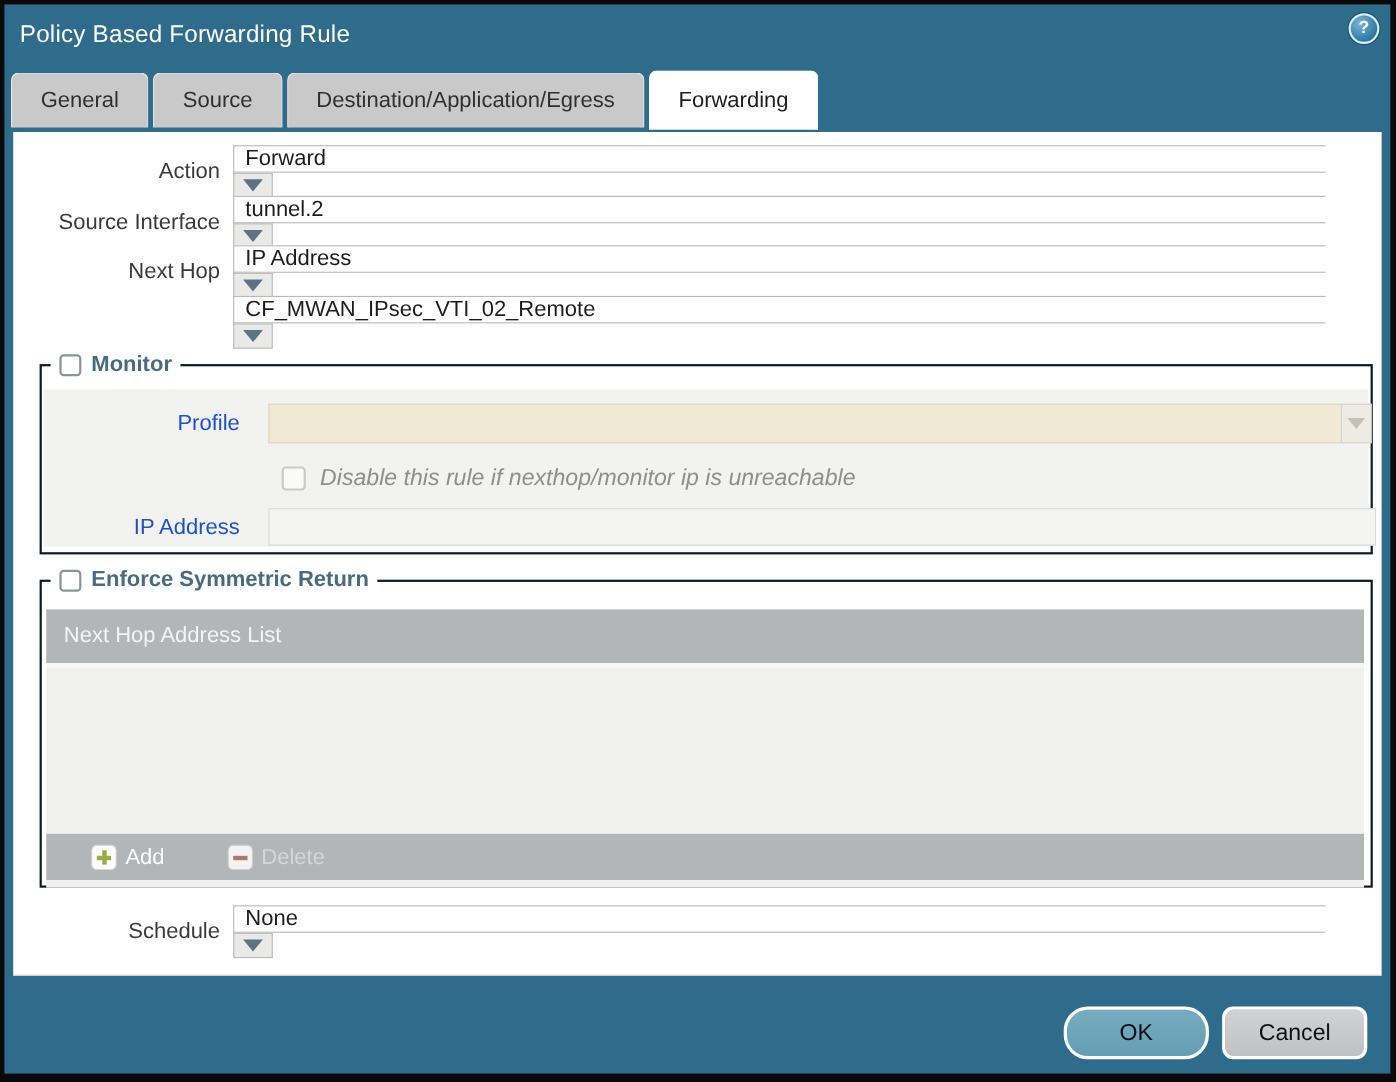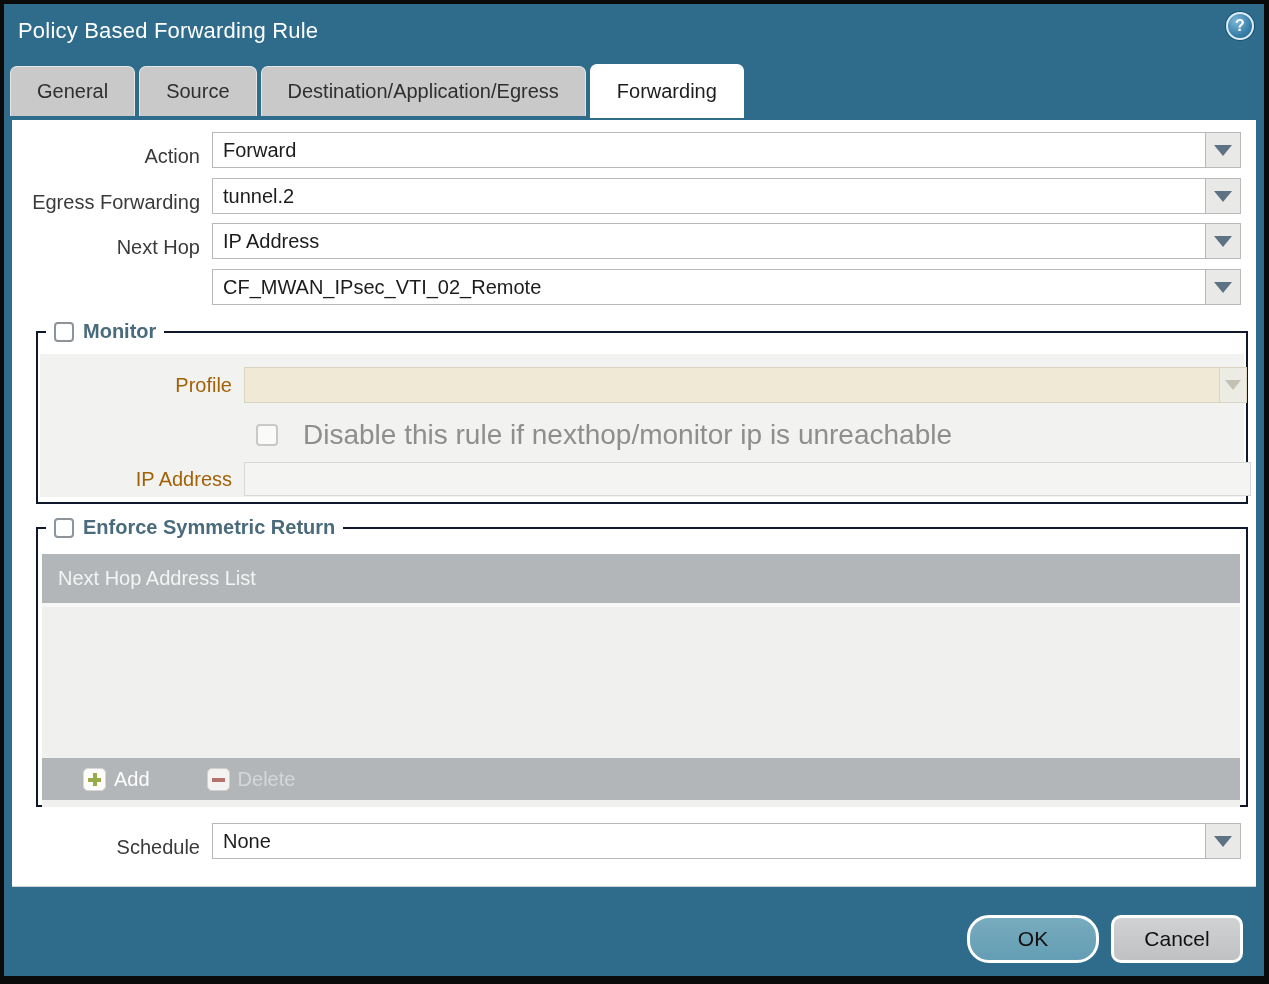--- a/index.html
+++ b/index.html
@@ -49,21 +49,21 @@
   .content {
     position:absolute; left:8px; right:8px; top:116px; height:767px;
     background:#fff; border-bottom:1px solid #cfd3d5;
   }
 
   .form-row { position:absolute; left:0; display:flex; align-items:center; height:36px; }
   .form-label {
     width:200px; text-align:right; padding-right:12px;
     font-size:20px; color:#3a3a3a; white-space:nowrap;
   }
-  .combo { display:flex; height:48px; }
+  .combo { display:flex; height:48px;flex-direction:column; }
   .combo input {
     width:993px; height:36px; border:1px solid #b9b9b9; border-right:none;
     padding:0 10px; font-size:20px; color:#1c1c1c; outline:none; background:#fff;
     font-family:"Liberation Sans", sans-serif;
   }
   .trigger {
     width:36px; height:36px; background:#e9e9e7; border:1px solid #b9b9b9;
     display:flex; align-items:center; justify-content:center; cursor:pointer;
   }
   .arrow-down {
@@ -89,42 +89,42 @@
     width:20px; height:20px; border:2px solid #8d9499; border-radius:4px;
     background:#fdfdfd; cursor:pointer; flex:none;
   }
 
   .disabled-panel {
     position:absolute; left:2px; right:2px; top:21px; bottom:5px;
     background:#f2f2f1;
   }
   .d-row { position:absolute; display:flex; align-items:center; height:36px; }
   .d-label {
-    width:192px; text-align:right; padding-right:12px;
-    font-size:20px; color:#a16207; white-space:nowrap;
+    width:192px; text-align:right; padding-right:26px;
+    font-size:20px; color:#1d4ed8; white-space:nowrap;
   }
   .combo-disabled { display:flex; height:36px; }
   .combo-disabled input {
     width:975px; height:36px; background:#f0e9d6; border:1px solid #d9d3c2; border-right:none;
     padding:0 10px; font-size:20px; outline:none;
   }
   .trigger-disabled {
     width:28px; height:36px; background:#ecebe4; border:1px solid #d9d3c2;
     display:flex; align-items:center; justify-content:center;
   }
   .arrow-disabled {
     width:0; height:0;
     border-left:8px solid transparent; border-right:8px solid transparent;
     border-top:10px solid #c3c0b4;
   }
   .cb-disabled {
     width:22px; height:22px; border:2px solid #c9c9c7; border-radius:4px;
     background:#fafaf8; flex:none;
   }
-  .d-check-label { font-size:28px; color:#8e8e8c; margin-left:25px; white-space:nowrap; }
+  .d-check-label { font-size:21px; color:#8e8e8c; margin-left:13px; white-space:nowrap;font-style:italic; }
   .plain-input-disabled {
     width:1007px; height:34px; background:#f4f4f2; border:1px solid #d8d8d6;
     padding:0 10px; font-size:20px; outline:none;
   }
 
   
   .nh-table { position:absolute; left:4px; right:6px; top:25px; }
   .nh-head {
     height:49px; background:#b3b6b8; color:#f3f4f4; font-size:20px;
     display:flex; align-items:center; padding-left:16px;
@@ -187,21 +187,21 @@
         <div class="form-label">Action</div>
         <div class="combo">
           <input type="text" readonly="" value="Forward" style="">
           <div class="trigger">
             <span class="arrow-down"></span>
           </div>
         </div>
       </div>
 
       <div class="form-row" style="top:64px;">
-        <div class="form-label">Egress Forwarding</div>
+        <div class="form-label">Source Interface</div>
         <div class="combo">
           <input type="text" readonly="" value="tunnel.2" style="">
           <div class="trigger">
             <span class="arrow-down"></span>
           </div>
         </div>
       </div>
 
       <div class="form-row" style="top:109px;">
         <div class="form-label">Next Hop</div>

